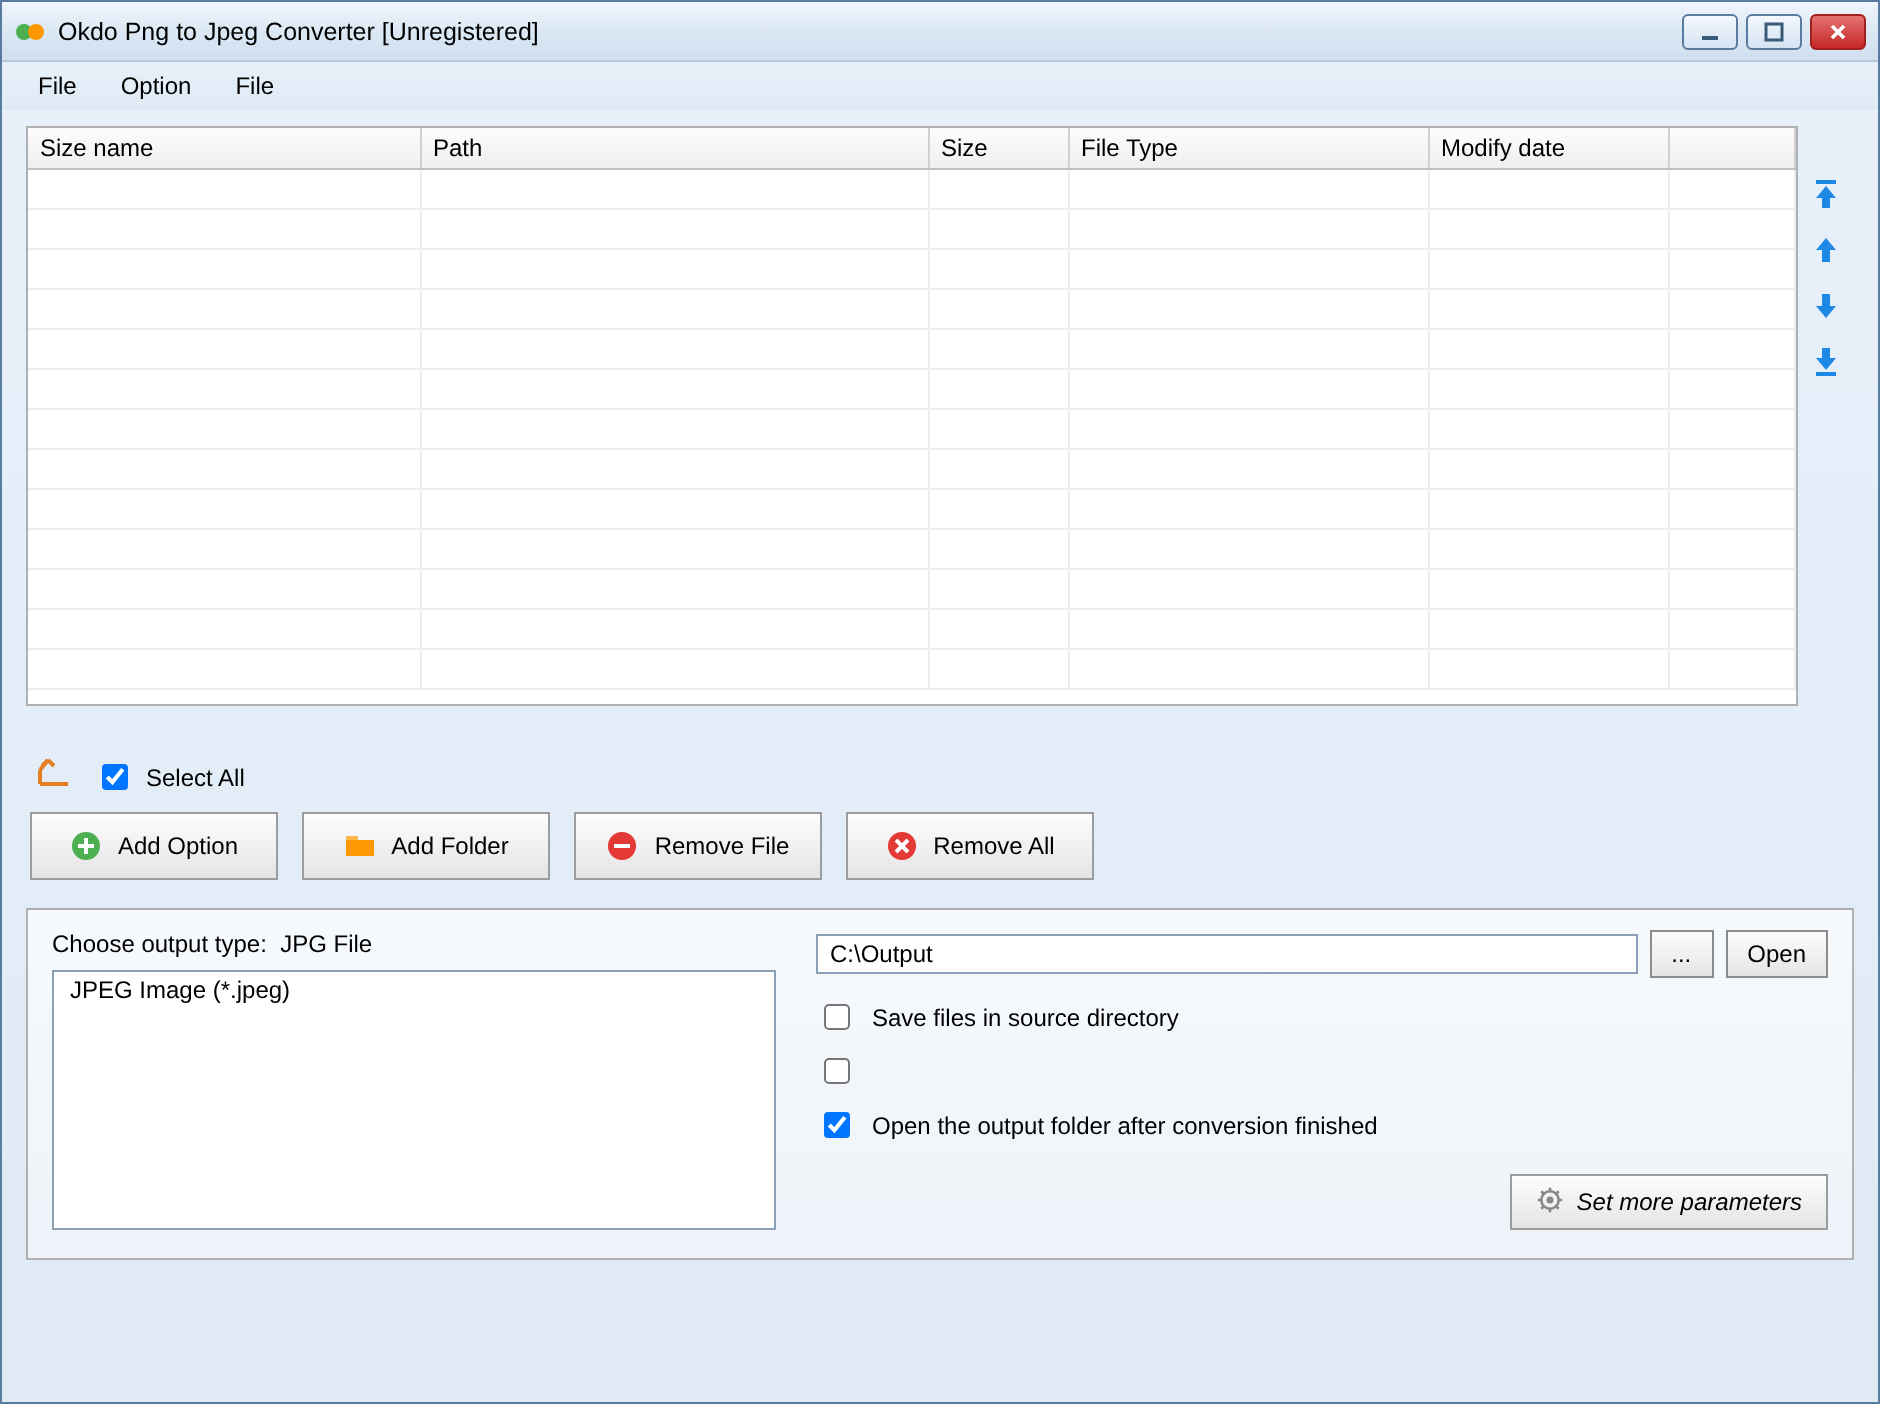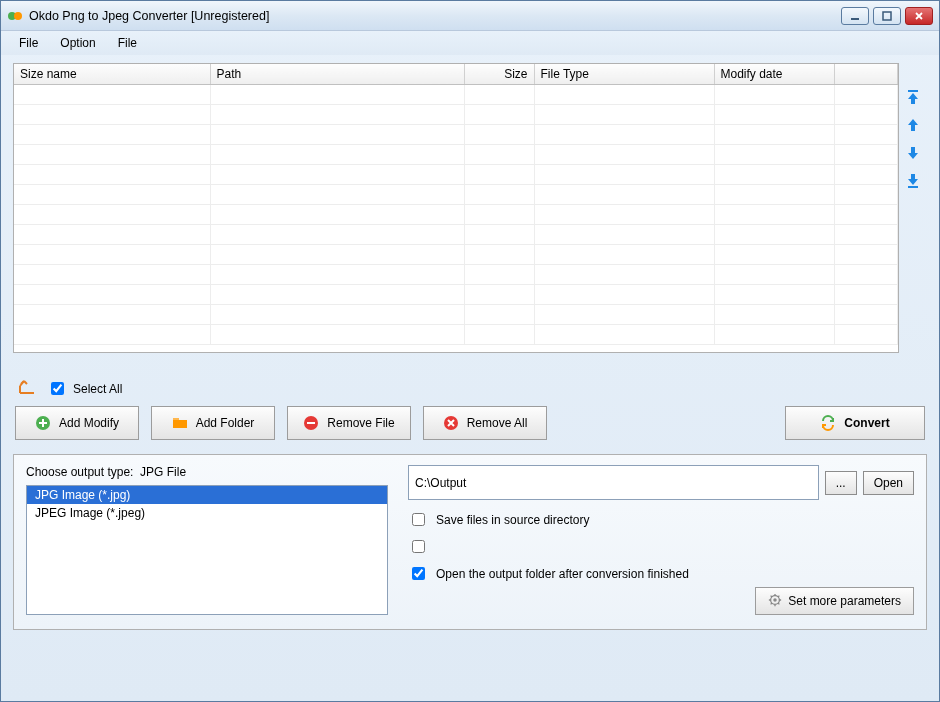--- a/index.html
+++ b/index.html
@@ -59,21 +59,21 @@
     overflow:hidden;
   }
   .file-list table { width:100%; border-collapse:collapse; }
   .file-list th {
     background:linear-gradient(to bottom,#fdfdfd,#efefef);
     border-right:1px solid #d0d0d0;
     border-bottom:1px solid #c0c0c0;
     text-align:left; padding:3px 6px; font-weight:normal; color:#000;
     font-size:12px;
   }
-  .file-list th.size { text-align:right; }
+  .file-list th.size { }
   .file-list td {
     border-right:1px solid #ededed;
     border-bottom:1px solid #ededed;
     height:20px; padding:0 6px;
   }
   .col-fn{width:196px;} .col-pa{width:254px;} .col-sz{width:70px;text-align:right;} .col-ft{width:180px;} .col-md{width:120px;}
 
   .reorder-btns {
     width:28px; display:flex; flex-direction:column; gap:8px; padding-top:24px; align-items:center;
   }
@@ -107,35 +107,35 @@
   .output-type-label { margin-bottom:6px; }
   .type-list {
     border:1px solid #8ca0b8; background:#fff; height:130px; overflow:auto;
   }
   .type-item { padding:2px 8px; }
   .type-item.selected { background:#2a6fd6; color:#fff; }
 
   .output-folder { flex:1; position:relative; }
   .folder-row { display:flex; gap:6px; align-items:center; margin-bottom:10px;}
   .folder-input {
-    flex:1; height:35px; border:1px solid #8ca0b8; padding:2px 6px; background:#fff; font-family:inherit; font-size:12px;
+    flex:1; height:20px; border:1px solid #8ca0b8; padding:2px 6px; background:#fff; font-family:inherit; font-size:12px;
   }
   .small-btn {
     height:24px; border:1px solid #8c8c8c;
     background:linear-gradient(to bottom,#fdfdfd,#e4e4e4);
     padding:0 10px; font-size:12px; cursor:pointer;
     display:flex;align-items:center;
   }
   .chk-row { display:flex; align-items:center; gap:8px; margin:8px 0; }
   .chk { width:13px; height:13px; }
   .params-btn {
     position:absolute; right:0; bottom:0;
     height:28px; border:1px solid #9c9c9c;
     background:linear-gradient(to bottom,#fdfdfd,#e4e4e4);
-    padding:0 12px; display:flex; align-items:center; gap:6px;
+    padding:0 12px; display:flex; align-items:center; gap:6px;font-style:italic;
   }
 </style>
 </head>
 <body>
 
 <div class="window">
 
   <div class="titlebar">
     <div class="title-icon">
       <svg viewBox="0 0 16 16">
@@ -341,21 +341,21 @@
     </div>
 
     <div class="btn-row">
       <div class="btn">
         <span class="ico">
           <svg viewBox="0 0 16 16">
               <circle cx="8" cy="8" r="7" fill="#4caf50"></circle>
               <path d="M8 4 L8 12 M4 8 L12 8" stroke="#fff" stroke-width="2"></path>
             </svg>
         </span>
-        <span>Add Modify</span>
+        <span>Add Option</span>
       </div>
       <div class="btn">
         <span class="ico">
           <svg viewBox="0 0 16 16">
               <path d="M1 4 L1 13 L15 13 L15 5 L7 5 L6 4 Z" fill="#ff9800"></path>
               <rect x="1" y="3" width="6" height="2" fill="#ffb74d"></rect>
             </svg>
         </span>
         <span>Add Folder</span>
       </div>
@@ -371,40 +371,28 @@
       <div class="btn">
         <span class="ico">
           <svg viewBox="0 0 16 16">
               <circle cx="8" cy="8" r="7" fill="#e53935"></circle>
               <path d="M5 5 L11 11 M11 5 L5 11" stroke="#fff" stroke-width="2"></path>
             </svg>
         </span>
         <span>Remove All</span>
       </div>
       <div class="spacer"></div>
-      <div class="btn convert">
-        <span class="ico">
-          <svg viewBox="0 0 16 16">
-              <path d="M3 6 A5 5 0 0 1 13 6" fill="none" stroke="#4caf50" stroke-width="2"></path>
-              <path d="M13 10 A5 5 0 0 1 3 10" fill="none" stroke="#ff9800" stroke-width="2"></path>
-              <path d="M13 3 L13 6 L10 6" fill="none" stroke="#4caf50" stroke-width="2"></path>
-              <path d="M3 13 L3 10 L6 10" fill="none" stroke="#ff9800" stroke-width="2"></path>
-            </svg>
-        </span>
-        <span>Convert</span>
-      </div>
     </div>
 
     <div class="bottom-panel">
       <div class="output-type">
         <div class="output-type-label">
           <span>Choose output type:</span>&nbsp;&nbsp;<span>JPG File</span>
         </div>
         <div class="type-list">
-          <div class="type-item selected">JPG Image (*.jpg)</div>
           <div class="type-item">JPEG Image (*.jpeg)</div>
         </div>
       </div>
 
       <div class="output-folder">
         <div class="folder-row">
           <input class="folder-input" value="C:\Output" style="">
           <button class="small-btn">...</button>
           <button class="small-btn">Open</button>
         </div>

